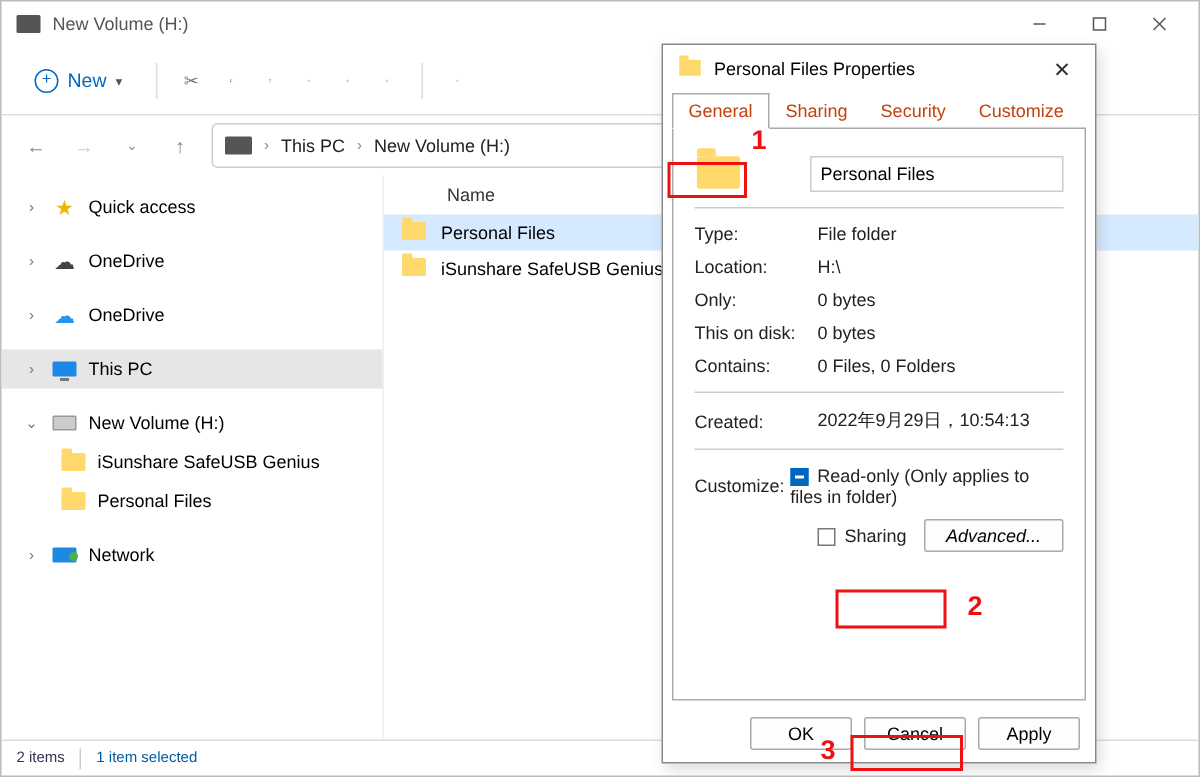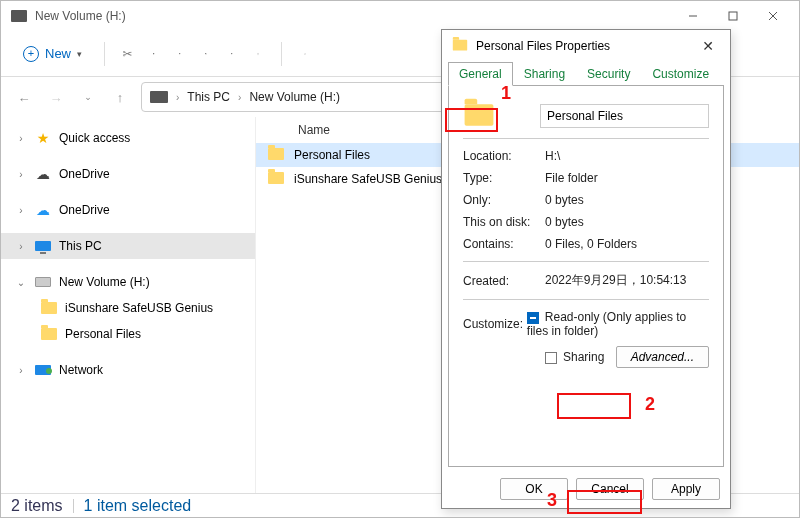--- a/index.html
+++ b/index.html
@@ -52,32 +52,32 @@
   .indent1 { padding-left: 40px; }
 
   .listpane { flex: 1; padding: 0; position:relative;}
   .listhdr { display:flex; padding: 6px 0 6px 42px; font-size:12px; color:#333; border-bottom:0;}
   .listhdr .col { }
   .listrow { display:flex; align-items:center; height:24px; padding-left:12px; gap:10px;}
   .listrow.sel { background:#d6eaff;}
   .listrow .ic { width:16px;}
 
   
-  .statusbar { position:absolute; left:0; right:0; bottom:0; height:24px; border-top:1px solid #ddd; display:flex; align-items:center; padding:0 10px; gap:10px; font-size:16px; color:#335;}
+  .statusbar { position:absolute; left:0; right:0; bottom:0; height:24px; border-top:1px solid #ddd; display:flex; align-items:center; padding:0 10px; gap:10px; font-size:10px; color:#335;}
   .statusbar .sep{ width:1px;height:14px;background:#ccc;}
   .statusbar .selcount { color:#005a9e;}
 
   
   .props { position:absolute; top:28px; left:440px; width:290px; height:480px; border:1px solid #888; background:#fff; box-shadow: 2px 4px 10px rgba(0,0,0,0.15);}
   .props .ptitle { height:32px; display:flex; align-items:center; padding:0 8px 0 10px; gap:8px; font-size:12px;}
   .props .ptitle .pfld{ transform:scale(0.9);}
   .props .ptitle .txt{ flex:1;}
   .props .ptitle .close{ width:28px; text-align:center;font-size:14px;color:#333;}
   .tabsrow { display:flex; padding: 0 0 0 6px; gap:0;}
-  .ptab { padding: 4px 10px; border:1px solid transparent; font-size:12px; color:#15803d;}
+  .ptab { padding: 4px 10px; border:1px solid transparent; font-size:12px; color:#c2410c;}
   .ptab.act { border:1px solid #aaa; border-bottom:1px solid #fff; background:#fff; position:relative; z-index:2;}
   .tabpanel { border:1px solid #aaa; margin:0 6px 6px 6px; height: calc(100% - 32px - 24px - 40px); margin-top:-1px; padding: 14px 14px 8px 14px;}
   .gridrow { display:flex; align-items:center; padding: 4px 0;}
   .glabel { width: 82px; color:#222; font-size:12px;}
   .gval { font-size:12px; color:#222;}
   .hr { border-top:1px solid #ccc; margin: 6px 0;}
   .namefield { border:1px solid #ccc; padding:4px 6px; flex:1; font-size:12px; }
   .chk { width:12px;height:12px;border:1px solid #777;display:inline-block;vertical-align:middle;margin-right:6px;position:relative;}
   .chk.partial{ background:#0067c0; border-color:#0067c0;}
   .chk.partial::after{content:"";position:absolute;left:2px;right:2px;top:4px;height:2px;background:#fff;}
@@ -273,26 +273,26 @@
     <div class="ptab"><span>Security</span></div>
     <div class="ptab"><span>Customize</span></div>
   </div>
   <div class="tabpanel">
     <div class="gridrow">
       <span class="glabel"><span class="fldc" style="transform:scale(1.8);margin-left:8px;"></span></span>
       <input class="namefield" value="Personal Files" style="">
     </div>
     <div class="hr"></div>
     <div class="gridrow">
+        <span class="glabel">Type:</span>
+        <span class="gval">File folder</span>
+      </div>
+    <div class="gridrow">
         <span class="glabel">Location:</span>
         <span class="gval">H:\</span>
-      </div>
-    <div class="gridrow">
-        <span class="glabel">Type:</span>
-        <span class="gval">File folder</span>
       </div>
     <div class="gridrow">
         <span class="glabel">Only:</span>
         <span class="gval">0 bytes</span>
       </div>
     <div class="gridrow">
         <span class="glabel">This on disk:</span>
         <span class="gval">0 bytes</span>
       </div>
     <div class="gridrow">

